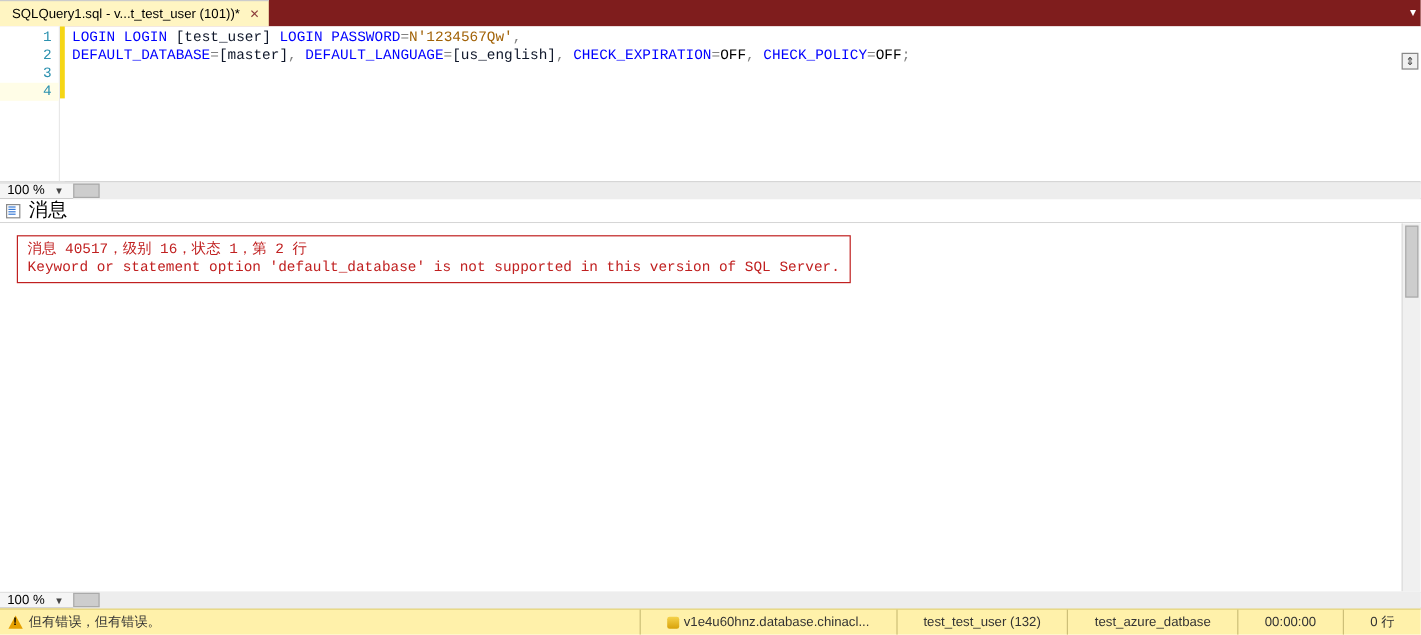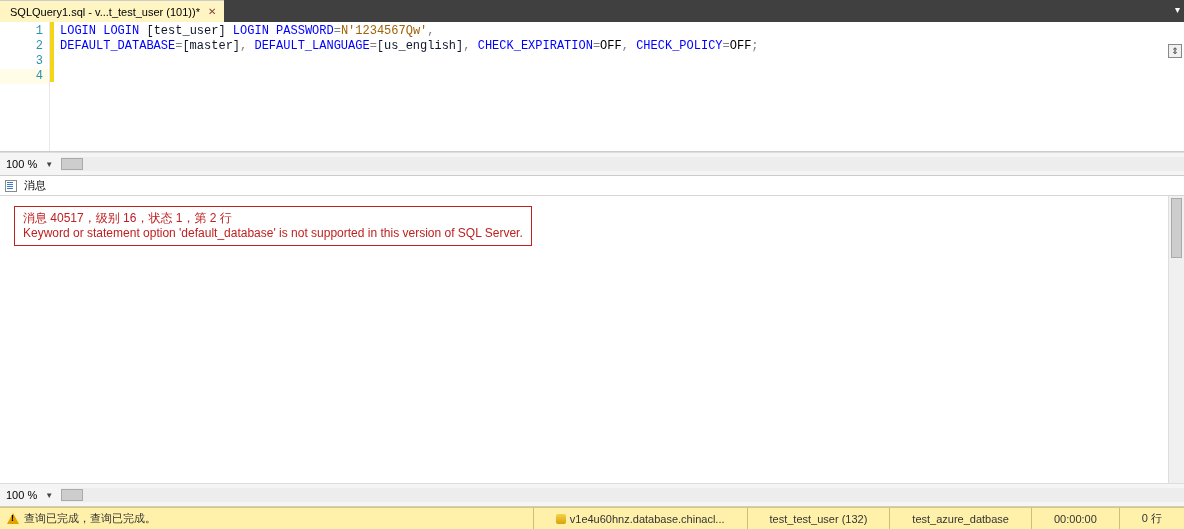--- a/index.html
+++ b/index.html
@@ -1,39 +1,39 @@
 <!DOCTYPE html>
 <html><head>
 <meta charset="utf-8">
 <style>
 * { margin:0; padding:0; box-sizing:border-box; }
 body { font-family:"Segoe UI",Tahoma,sans-serif; font-size:12px; background:#fff; width:1184px; height:529px; overflow:hidden; display:flex; flex-direction:column; }
-.tabbar { background:#404040; height:22px; display:flex; align-items:stretch; position:relative; }
+.tabbar { background:#7f1d1d; height:22px; display:flex; align-items:stretch; position:relative; }
 .tab { background:#fff5c2; color:#000; padding:2px 6px 2px 10px; font-size:11px; display:flex; align-items:center; gap:6px; border-top:1px solid #ccc; }
 .tab .close { font-family:Arial; font-size:10px; color:#8b3a3a; cursor:pointer; padding:0 2px; }
 .tabbar .arrow { position:absolute; right:4px; top:4px; color:#fff; font-size:10px; }
 .editor { flex:0 0 130px; display:flex; background:#fff; position:relative; border-bottom:1px solid #ccc; }
 .gutter { width:50px; background:#fff; border-right:1px solid #e8e8e8; text-align:right; padding:2px 6px 0 0; color:#2b91af; font-family:Consolas,"Courier New",monospace; font-size:12px; line-height:15px; }
 .gutter .ln.current { background:#fffde7; display:block; margin-right:-6px; padding-right:6px; }
 .yellowbar { width:4px; background:#fff; }
 .yellowbar .mod { background:#f5d616; width:4px; height:60px; }
 .code { flex:1; font-family:Consolas,"Courier New",monospace; font-size:12px; line-height:15px; padding:2px 0 0 6px; white-space:pre; overflow:hidden; }
 .kw { color:#0000ff; } .id { color:#0f172a; } .str { color:#a16207; } .op { color:#808080; } .func { color:#000000; }
 .editor .side-icon { position:absolute; right:2px; top:22px; width:14px; height:14px; border:1px solid #888; background:#f0f0f0; font-size:9px; text-align:center; line-height:12px; color:#333; }
-.zoomrow { height:24px; display:flex; align-items:center; background:#f5f5f5; border-top:1px solid #ddd; border-bottom:1px solid #ccc; font-size:11px; }
+.zoomrow { height:14px; display:flex; align-items:center; background:#f5f5f5; border-top:1px solid #ddd; border-bottom:1px solid #ccc; font-size:11px; }
 .zoomrow .val { padding:0 4px 0 6px; }
 .zoomrow .dd { font-size:8px; color:#444; padding:0 4px; }
 .zoomrow .track { flex:1; height:14px; background:#ededed; margin-left:4px; position:relative; }
 .zoomrow .track .thumb { position:absolute; left:0; top:1px; width:22px; height:12px; background:#cdcdcd; border:1px solid #aaa; }
-.msgheader { height:20px; display:flex; align-items:center; gap:6px; padding-left:4px; background:#fff; font-size:11px; border-bottom:1px solid #d6d6d6; }
+.msgheader { height:20px; display:flex; align-items:center; gap:6px; padding-left:4px; background:#fff; font-size:16px; border-bottom:1px solid #d6d6d6; }
 .msgheader .icon { width:14px; height:14px; display:inline-block; position:relative; }
 .msgheader .icon::before { content:""; position:absolute; inset:1px; background:#fff; border:1px solid #8a8a8a; }
 .msgheader .icon::after { content:""; position:absolute; left:3px; top:3px; width:6px; height:1px; background:#3a7bd5; box-shadow:0 2px 0 #3a7bd5,0 4px 0 #3a7bd5,0 6px 0 #3a7bd5; }
 .msgs { flex:1; background:#fff; position:relative; overflow:hidden; }
-.errbox { position:absolute; left:14px; top:10px; border:1px solid #c02020; padding:4px 8px; font-family:Liberation Sans, sans-serif; font-size:12px; color:#c02020; line-height:15px; white-space:pre; }
+.errbox { position:absolute; left:14px; top:10px; border:1px solid #c02020; padding:4px 8px; font-family:Liberation Mono, monospace; font-size:12px; color:#c02020; line-height:15px; white-space:pre; }
 .vscroll { position:absolute; right:0; top:0; bottom:0; width:16px; background:#f0f0f0; border-left:1px solid #ddd; }
 .vscroll .vthumb { position:absolute; top:2px; left:2px; right:2px; height:60px; background:#cdcdcd; border:1px solid #aaa; }
 .statusbar { height:22px; background:#fff1aa; border-top:1px solid #d9c96f; display:flex; align-items:center; font-size:11px; color:#333; }
 .statusbar .warnico { margin:0 4px 0 6px; width:14px; height:14px; position:relative; }
 .statusbar .warnico::before { content:""; position:absolute; left:1px; top:1px; border-left:6px solid transparent; border-right:6px solid transparent; border-bottom:11px solid #e6a100; }
 .statusbar .warnico::after { content:"!"; position:absolute; left:5px; top:1px; font-size:9px; color:#000; font-weight:bold; }
 .statusbar .spacer { flex:1; }
 .statusbar .seg { padding:0 22px; border-left:1px solid #cdbf78; height:100%; display:flex; align-items:center; }
 .statusbar .seg.db::before { content:""; width:10px; height:10px; margin-right:4px; background:linear-gradient(#f5d24a,#d8a20a); border-radius:2px; display:inline-block; }
 </style>
@@ -88,20 +88,20 @@
 <div class="zoomrow">
   <span class="val">100 %</span>
   <span class="dd">▼</span>
   <div class="track">
       <div class="thumb"></div>
     </div>
 </div>
 
 <div class="statusbar">
   <span class="warnico"></span>
-  <span>查询已完成，查询已完成。</span>
+  <span>但有错误，但有错误。</span>
   <span class="spacer"></span>
   <span class="seg db">v1e4u60hnz.database.chinacl...</span>
   <span class="seg">test_test_user (132)</span>
   <span class="seg">test_azure_datbase</span>
   <span class="seg">00:00:00</span>
   <span class="seg">0 行</span>
 </div>
 
 </body></html>

